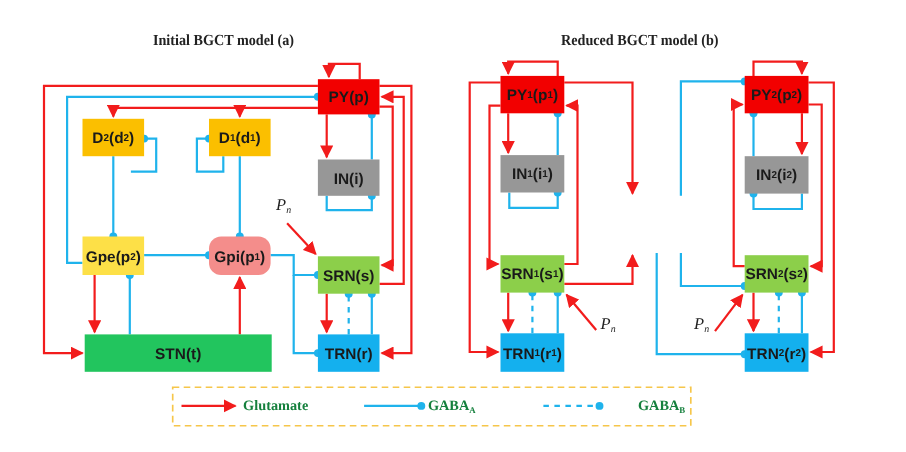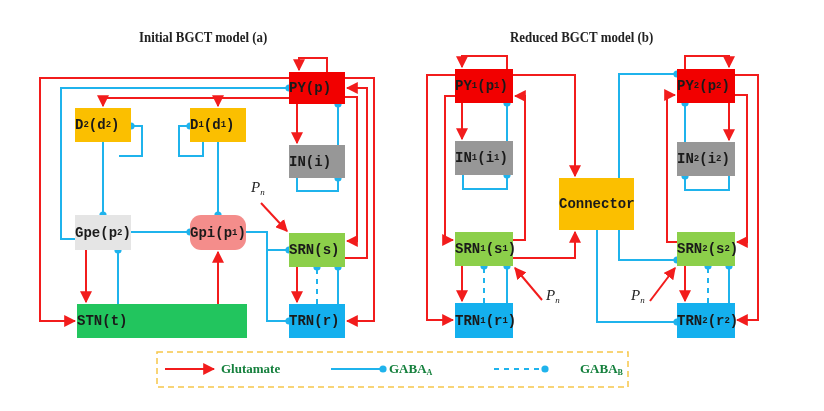--- a/index.html
+++ b/index.html
@@ -1,19 +1,19 @@
 <!DOCTYPE html>
 <html><head>
 <meta charset="utf-8">
 <style>
   html, body { margin: 0; padding: 0; background: #ffffff; }
   body { width: 824px; height: 411px; overflow: hidden; font-family: "Liberation Serif", serif; }
   #stage { position: absolute; left: 0; top: 0; width: 667px; height: 411px; }
   .title { position: absolute; font-family: "Liberation Serif", serif; font-weight: bold; font-size: 14px; color: #222; white-space: nowrap; transform: scaleX(0.92); transform-origin: left top; }
-  .box { position: absolute; display: flex; align-items: center; font-family: Liberation Mono, monospace; font-weight: bold; font-size: 14px; color: #1a1a1a; white-space: nowrap; }
+  .box { position: absolute; display: flex; align-items: center; justify-content: center; font-family: Liberation Sans, sans-serif; font-weight: bold; font-size: 14px; color: #1a1a1a; white-space: nowrap; }
   .box sub { font-size: 9px; vertical-align: -2px; }
   .pn { position: absolute; font-family: "Liberation Serif", serif; font-style: italic; font-weight: normal; font-size: 15px; color: #222; text-align: right; }
   .pn sub { font-size: 9px; vertical-align: -3px; }
   .legend-text { position: absolute; font-family: "Liberation Serif", serif; font-weight: bold; font-size: 13px; color: #15803d; white-space: nowrap; }
   .legend-text sub { font-size: 8px; vertical-align: -2px; }
   svg { position: absolute; left: 0; top: 0; }
 </style>
 </head>
 <body>
 
@@ -133,21 +133,21 @@
       <span>d</span>
       <sub>1</sub>
       <span>)</span>
     </div>
   <div class="box node" style="left: 289px; top: 145px; width: 56px; height: 33px; background: rgb(151, 151, 151);">
       <span>IN</span>
       <span>(</span>
       <span>i</span>
       <span>)</span>
     </div>
-  <div class="box node" style="left: 75px; top: 215px; width: 56px; height: 35px; background: #e5e5e5;">
+  <div class="box node" style="left: 75px; top: 215px; width: 56px; height: 35px; background: #fde047;">
       <span>Gpe</span>
       <span>(</span>
       <span>p</span>
       <sub>2</sub>
       <span>)</span>
     </div>
   <div class="box node" style="left: 190px; top: 215px; width: 56px; height: 35px; background: rgb(244, 141, 139); border-radius: 11px;">
       <span>Gpi</span>
       <span>(</span>
       <span>p</span>
@@ -199,23 +199,20 @@
       <sub>1</sub>
       <span>)</span>
     </div>
   <div class="box node" style="left: 455px; top: 303px; width: 58px; height: 35px; background: rgb(20, 176, 238);">
       <span>TRN</span>
       <sub>1</sub>
       <span>(</span>
       <span>r</span>
       <sub>1</sub>
       <span>)</span>
-    </div>
-  <div class="box node" style="left: 559px; top: 178px; width: 75px; height: 52px; background: rgb(251, 191, 0);">
-      <span>Connector</span>
     </div>
   <div class="box node" style="left: 677px; top: 69px; width: 58px; height: 34px; background: rgb(242, 0, 0);">
       <span>PY</span>
       <sub>2</sub>
       <span>(</span>
       <span>p</span>
       <sub>2</sub>
       <span>)</span>
     </div>
   <div class="box node" style="left: 677px; top: 142px; width: 58px; height: 34px; background: rgb(151, 151, 151);">

